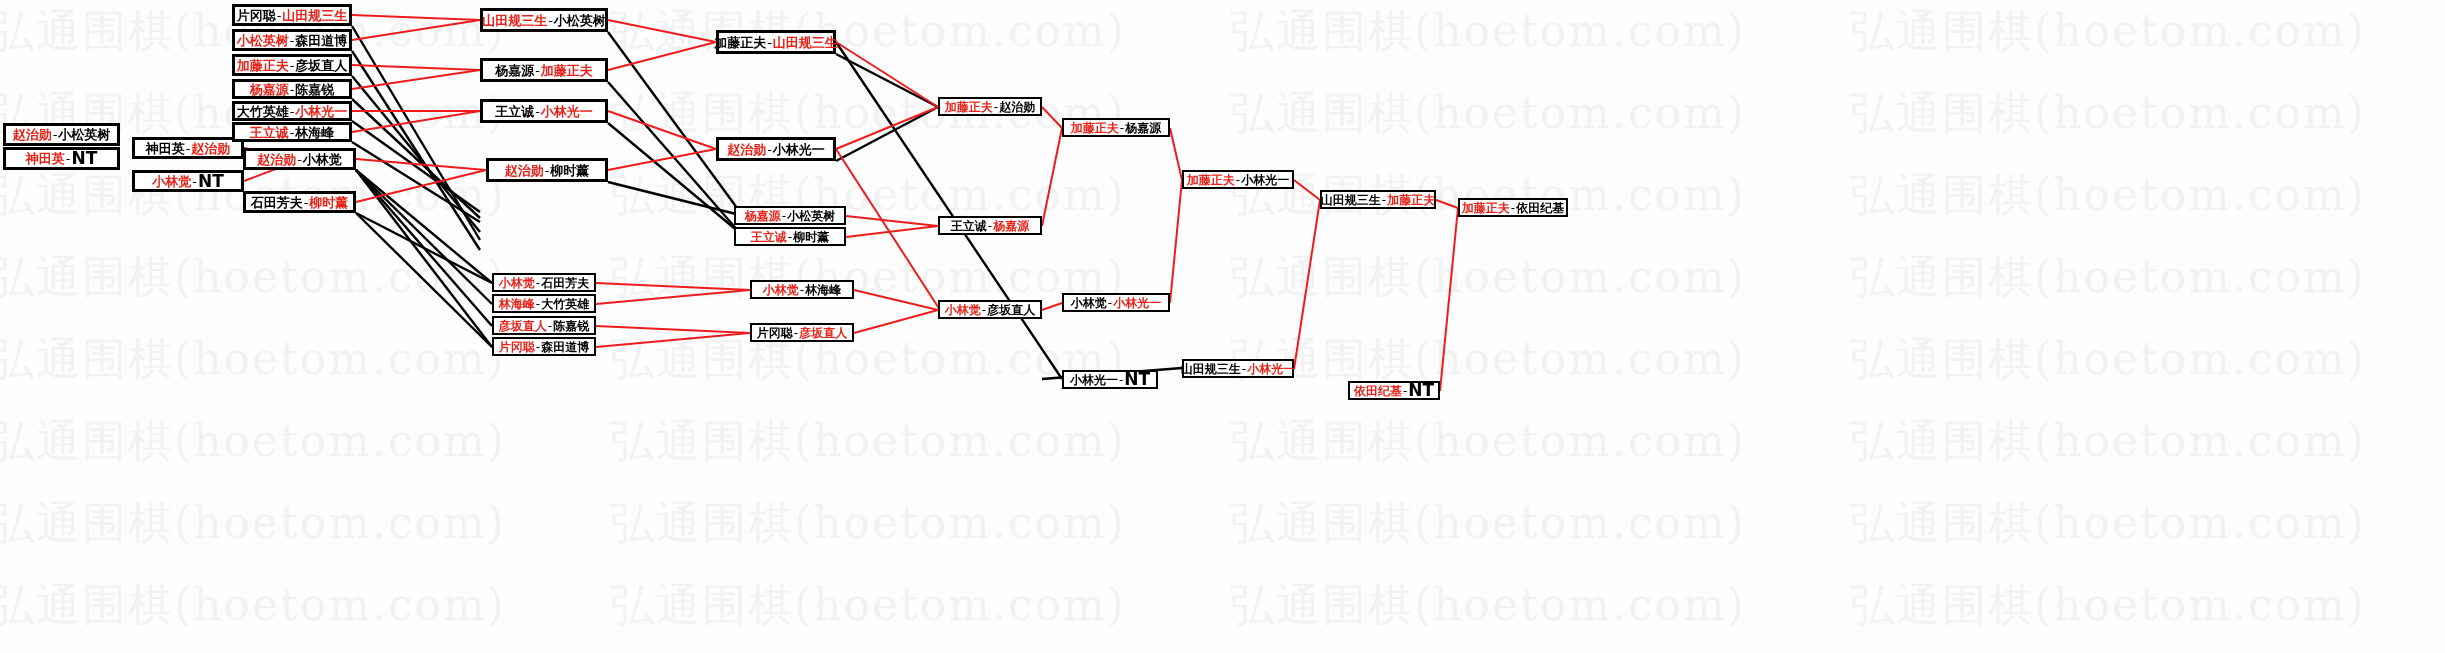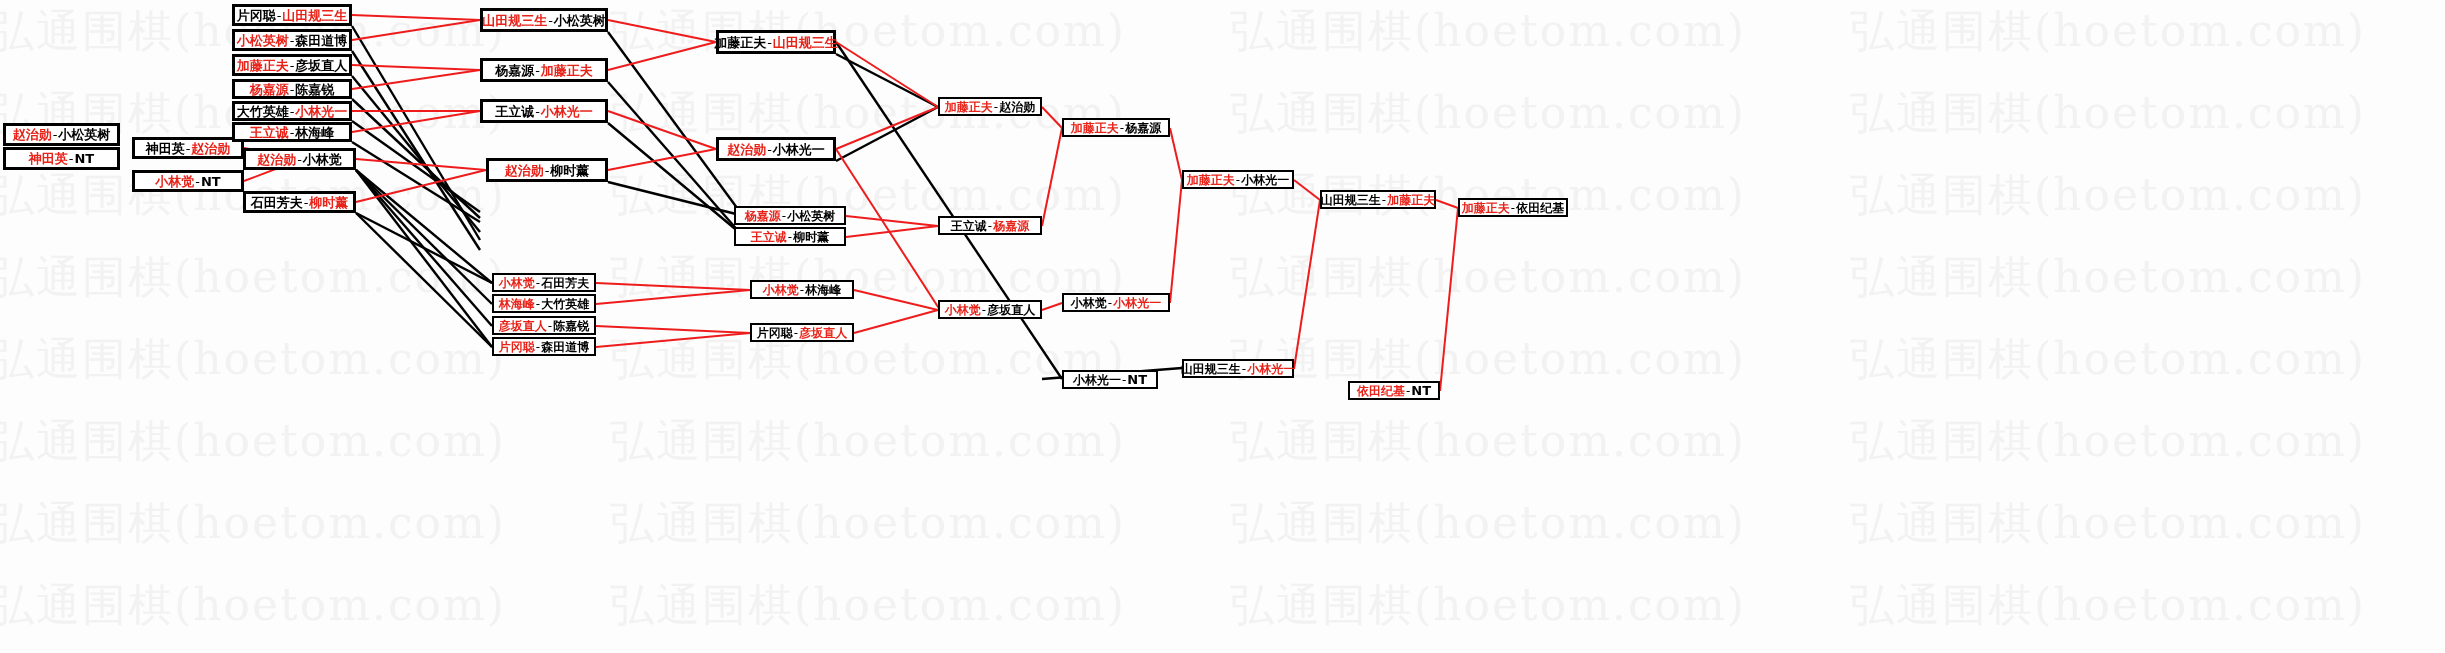--- a/index.html
+++ b/index.html
@@ -47,21 +47,21 @@
     letter-spacing:0px;
   }
   .node.thick{ border:3px solid #000000; }
   .node.thin { border:2px solid #000000; }
   .node .nm{ font-weight:bold; }
   .node .win{ color:#e8231a; }
   .node .lose{ color:#000000; }
   .node .dash{ color:#000000; padding:0 1px; }
   .node.small{ font-size:13px; }
   .node.tiny{ font-size:12px; }
-  .nt{ font-size:13px; }
+  .nt{ font-size:17px; }
 </style>
 </head>
 <body>
 
 <div id="stage">
   <div id="watermark">
       <div class="wm" style="left: -10px; top: 2px;">弘通围棋(hoetom.com)</div>
       <div class="wm" style="left: 610px; top: 2px;">弘通围棋(hoetom.com)</div>
       <div class="wm" style="left: 1230px; top: 2px;">弘通围棋(hoetom.com)</div>
       <div class="wm" style="left: 1850px; top: 2px;">弘通围棋(hoetom.com)</div>

